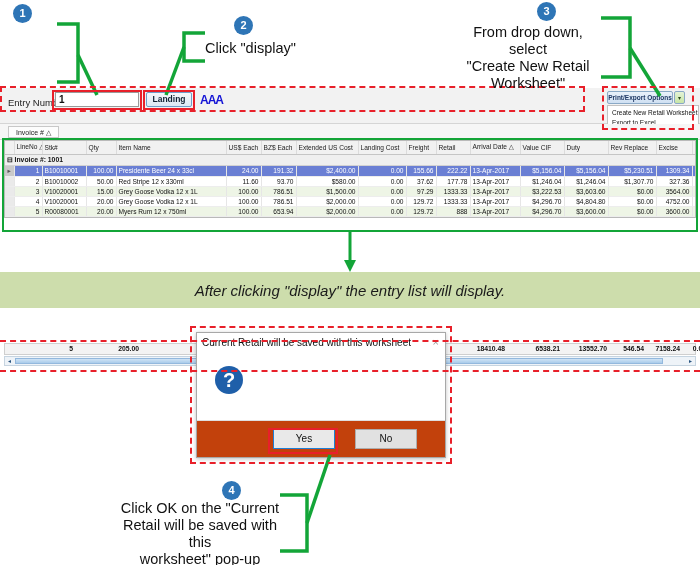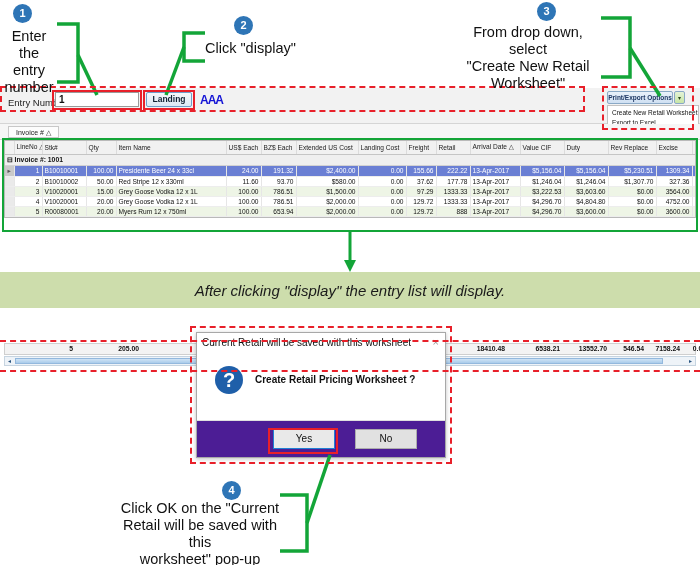--- a/index.html
+++ b/index.html
@@ -205,21 +205,21 @@
     position:absolute; left:18px; top:12px; width:28px; height:28px;
     border-radius:50%; background:#1f5fa9; color:#fff;
     font-size:20px; font-weight:bold;
     display:flex; align-items:center; justify-content:center;
   }
   .dlg-msg {
     position:absolute; left:58px; top:20px; font-size:10px;
     color:#111; font-weight:600;
   }
   .dlg-foot {
-    position:relative; height:37px; background:#4c1d95;
+    position:relative; height:37px; background:#c2410c;
     border-top:1px solid #dfdfdf;
   }
   .btn {
     position:absolute; top:8px; width:62px; height:20px;
     background:#e1e1e1; border:1px solid #adadad;
     font-size:10px; color:#111; text-align:center; line-height:18px;
   }
   .btn.yes { left:76px; background:#e9e9e9; border:1.5px solid #1f7fd4; }
   .btn.no  { left:158px; }
 </style>
@@ -439,21 +439,20 @@
     </div>
   </div>
 
   <div class="dialog">
     <div class="dlg-title">
       <div class="t">Current Retail will be saved with this worksheet</div>
       <div class="x">×</div>
     </div>
     <div class="dlg-body">
       <div class="qmark">?</div>
-      <div class="dlg-msg">Create Retail Pricing Worksheet ?</div>
     </div>
     <div class="dlg-foot">
       <div class="btn yes">Yes</div>
       <div class="btn no">No</div>
     </div>
   </div>
 
   <svg class="overlay">
 
     <polyline points="57,24 78,24 78,82 57,82" fill="none" stroke="#13a538" stroke-width="3.5"></polyline>
@@ -481,23 +480,20 @@
   <div class="solidred" style="left:143px; top:90px; width:52px; height:20px;"></div>
   <div class="solidred" style="left:268px; top:428px; width:70px; height:26px;"></div>
 
   <div class="greenbox" style="left:2px; top:138px; width:696px; height:94px;"></div>
 
   <div class="badge" style="left:13px; top:4px;">1</div>
   <div class="badge" style="left:234px; top:16px;">2</div>
   <div class="badge" style="left:537px; top:2px;">3</div>
   <div class="badge" style="left:222px; top:481px;">4</div>
 
-  <div class="anno" style="left:0px; top:28px; width:58px;">Enter the
-entry
-number</div>
   <div class="anno" style="left:205px; top:40px; width:110px; text-align:left;">Click "display"</div>
   <div class="anno" style="left:455px; top:24px; width:146px;">From drop down, select
 "Create New Retail
 Worksheet"</div>
   <div class="anno" style="left:120px; top:500px; width:160px;">Click OK on the "Current
 Retail will be saved with this
 worksheet" pop-up message</div>
 
 </div>
 

